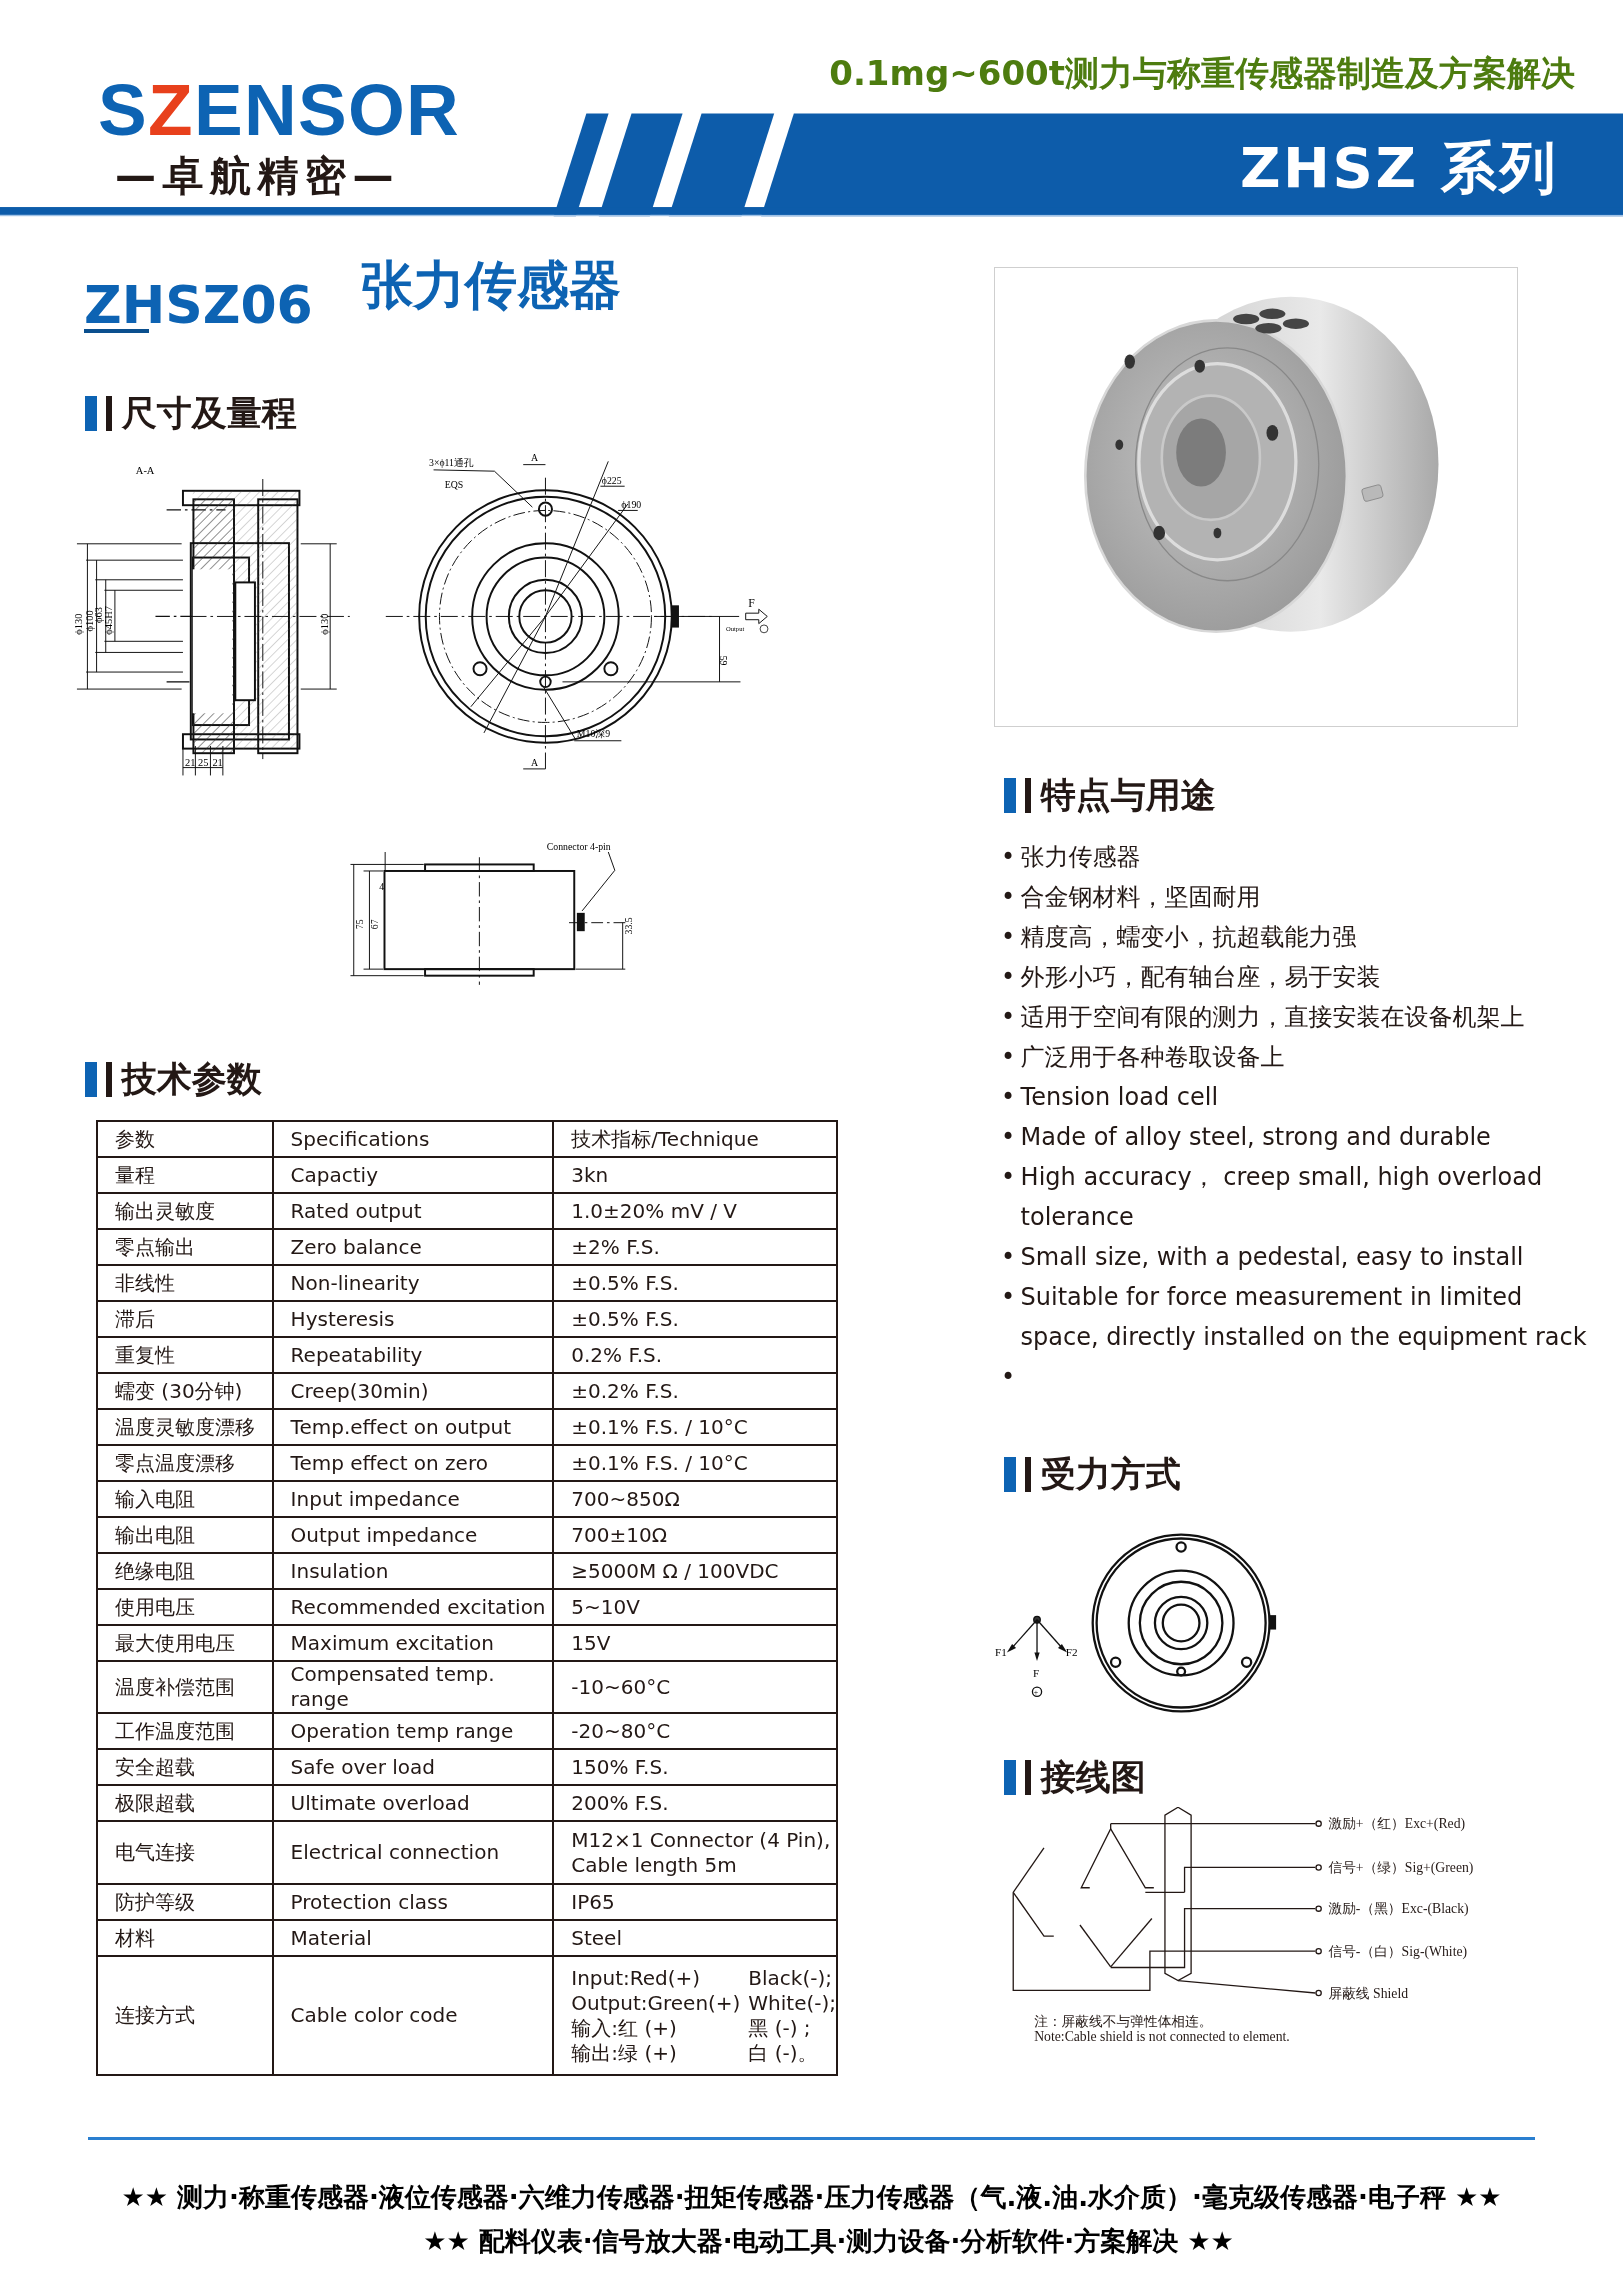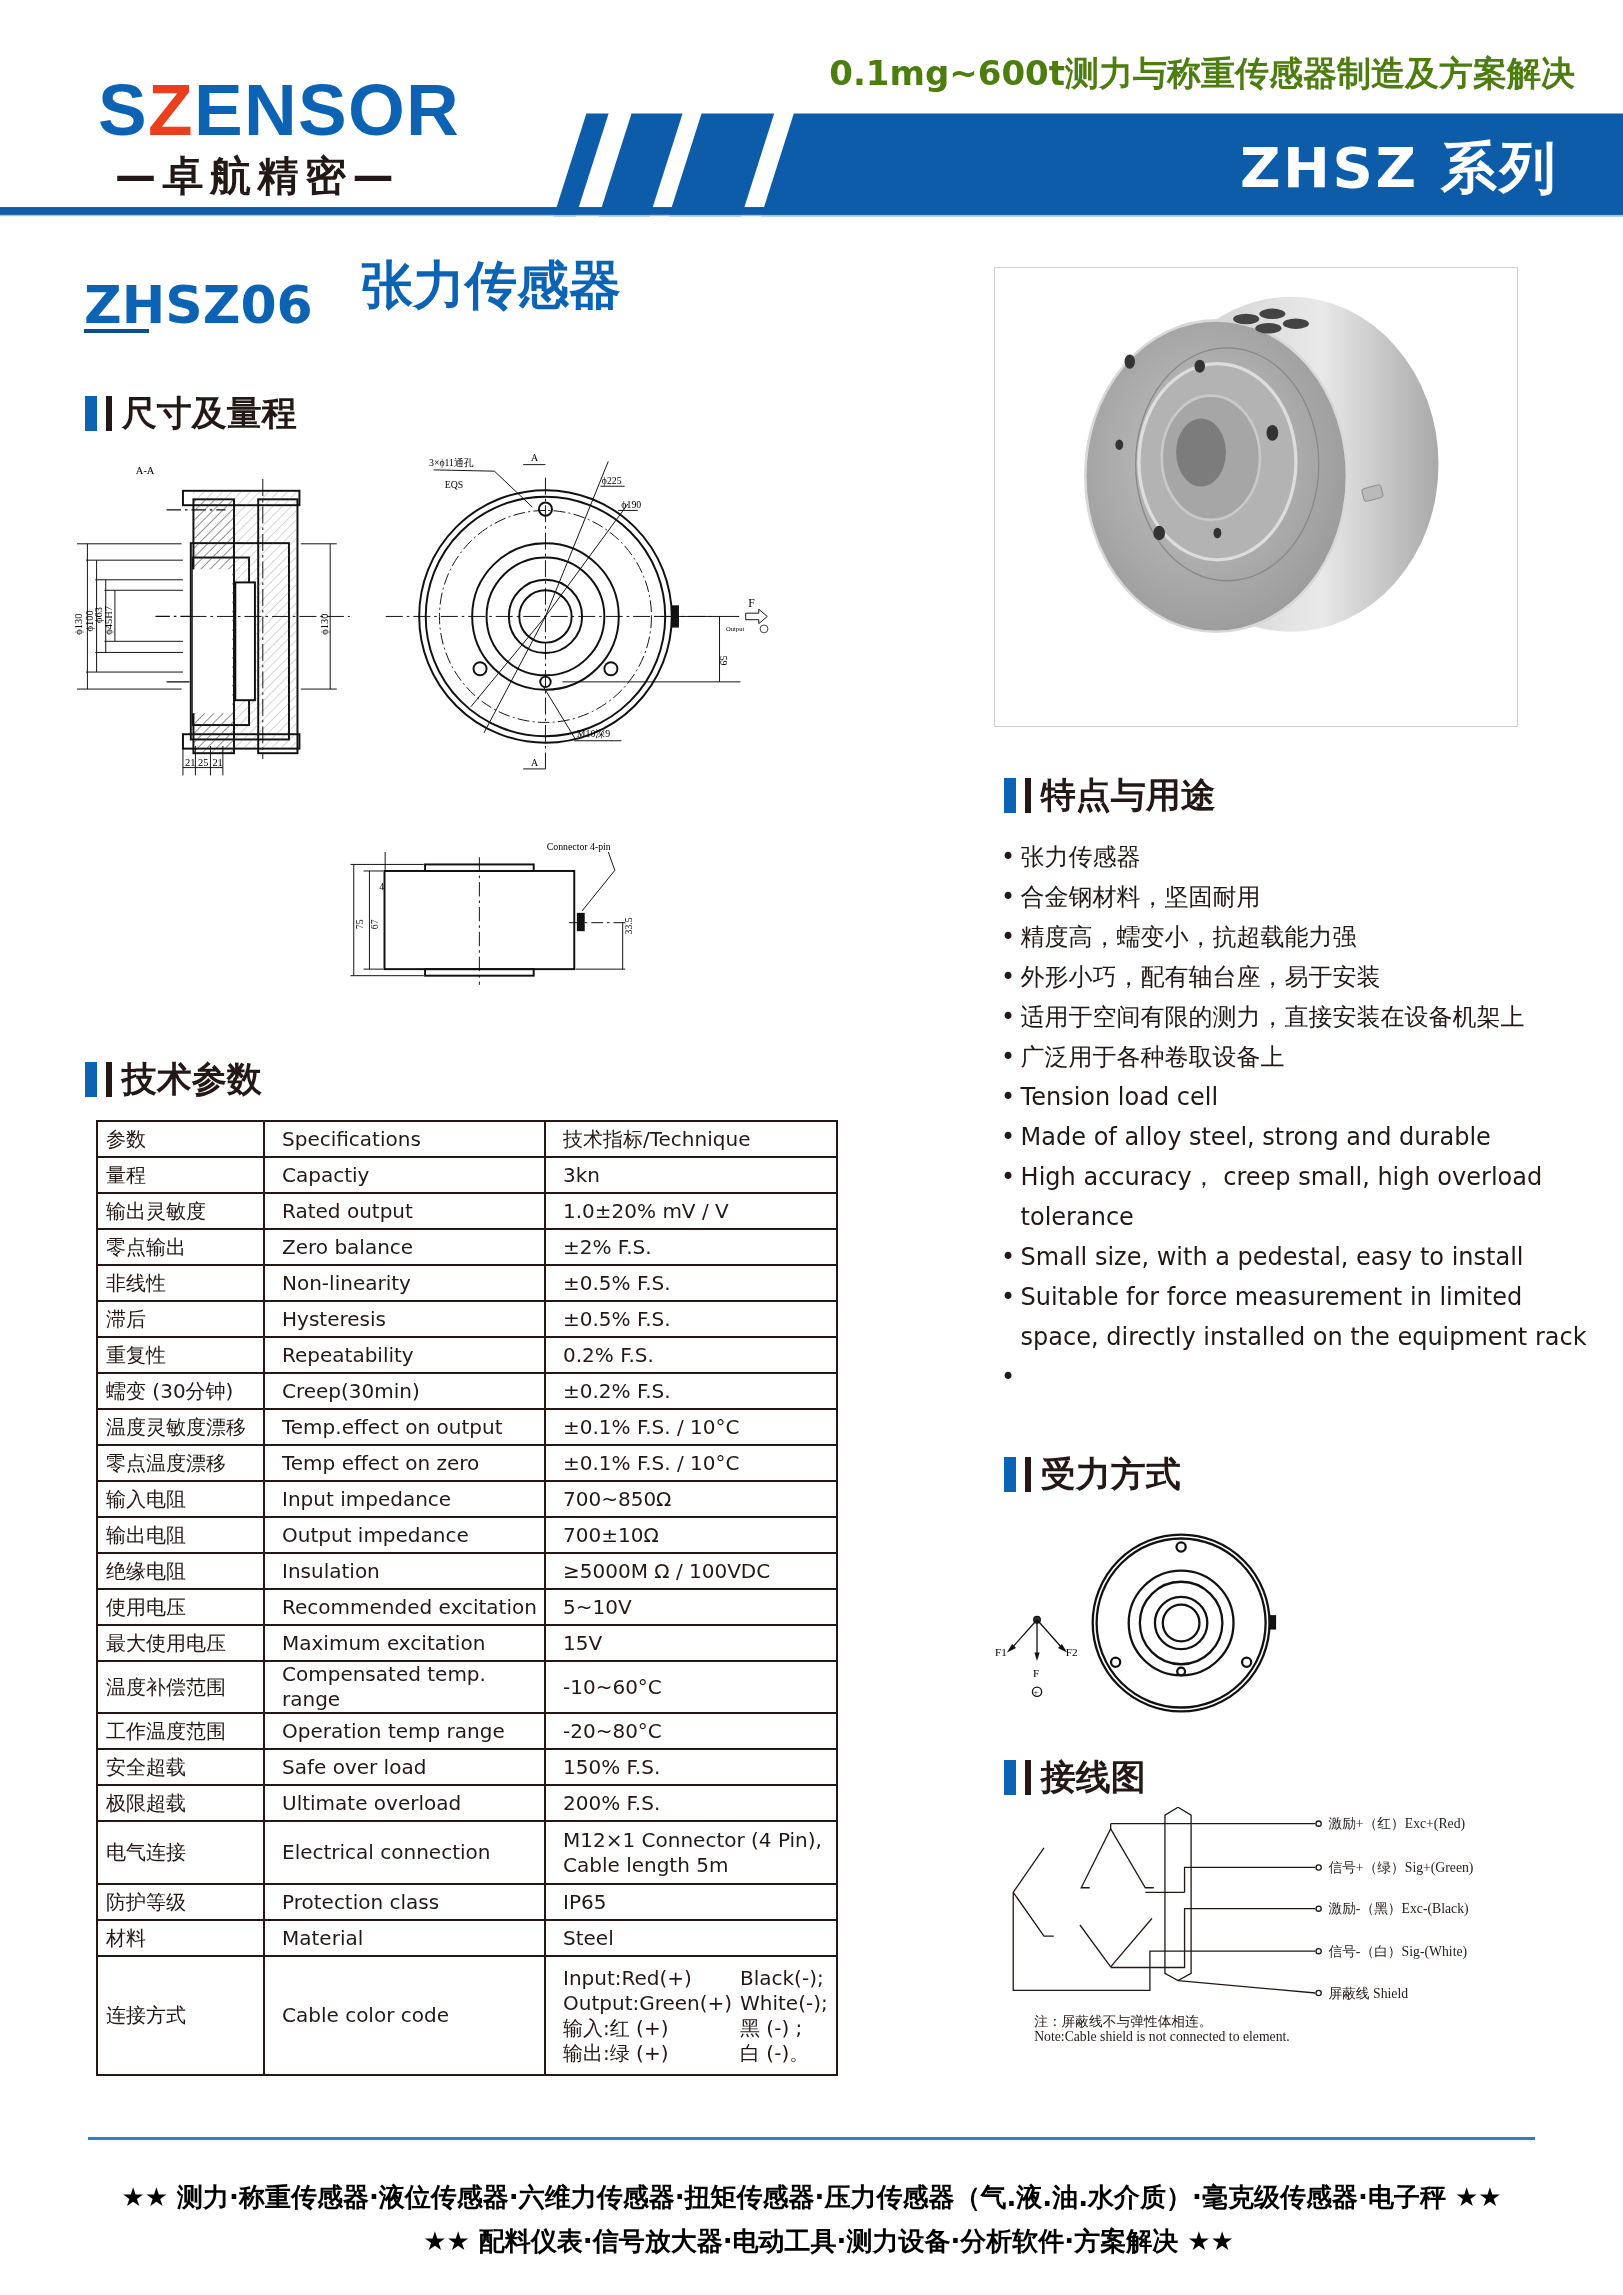--- a/index.html
+++ b/index.html
@@ -12,21 +12,21 @@
   .series{right:65px;top:131px;font-size:56px;font-weight:bold;color:#fff;letter-spacing:2.6px;margin-left:8px;}
   .title-model{left:84px;top:251px;font-size:52px;font-weight:bold;color:#0d63b3;margin-top:24px;}
   .title-name{left:361px;top:251px;font-size:52px;font-weight:bold;color:#0d63b3;}
   .title-underline{left:84px;top:329px;width:65px;height:3.9px;background:#0a4f8e;}
   .sec{display:flex;align-items:center;gap:9.2px;}
   .sec .bar1{width:11.8px;height:35px;background:#0d63b3;}
   .sec .bar2{width:6.5px;height:35px;background:#231815;}
   .sec .lbl{font-size:35px;font-weight:bold;color:#231815;}
   table.spec{position:absolute;left:96px;top:1120px;width:742px;border-collapse:collapse;font-size:20px;}
   table.spec td{border:2px solid #231815;padding:0 0 0 17px;height:34px;vertical-align:middle;color:#231815;line-height:1.25;}
-  table.spec td.c1{width:157px;padding-left:8px;}
+  table.spec td.c1{width:157px;}
   table.spec td.c2{width:262px;}
   .bullets{left:1001px;top:837px;font-size:24px;line-height:40px;color:#231815;}
   .bullets .b{display:flex;}
   .bullets .dot{width:19.6px;flex:none;}
   .photo-frame{left:994px;top:267px;width:522px;height:458px;border:1.3px solid #cfcfcf;background:#fff;}
   .footer-line{left:88px;top:2137px;width:1447px;height:3.3px;background:#2a7fd0;}
   .footer1{left:0;width:1623px;top:2180px;text-align:center;font-size:26px;font-weight:bold;color:#000;}
   .footer2{left:17px;width:1623px;top:2224px;text-align:center;font-size:26px;font-weight:bold;color:#000;}
   svg text{font-family:"Liberation Serif",serif;}
 </style>

